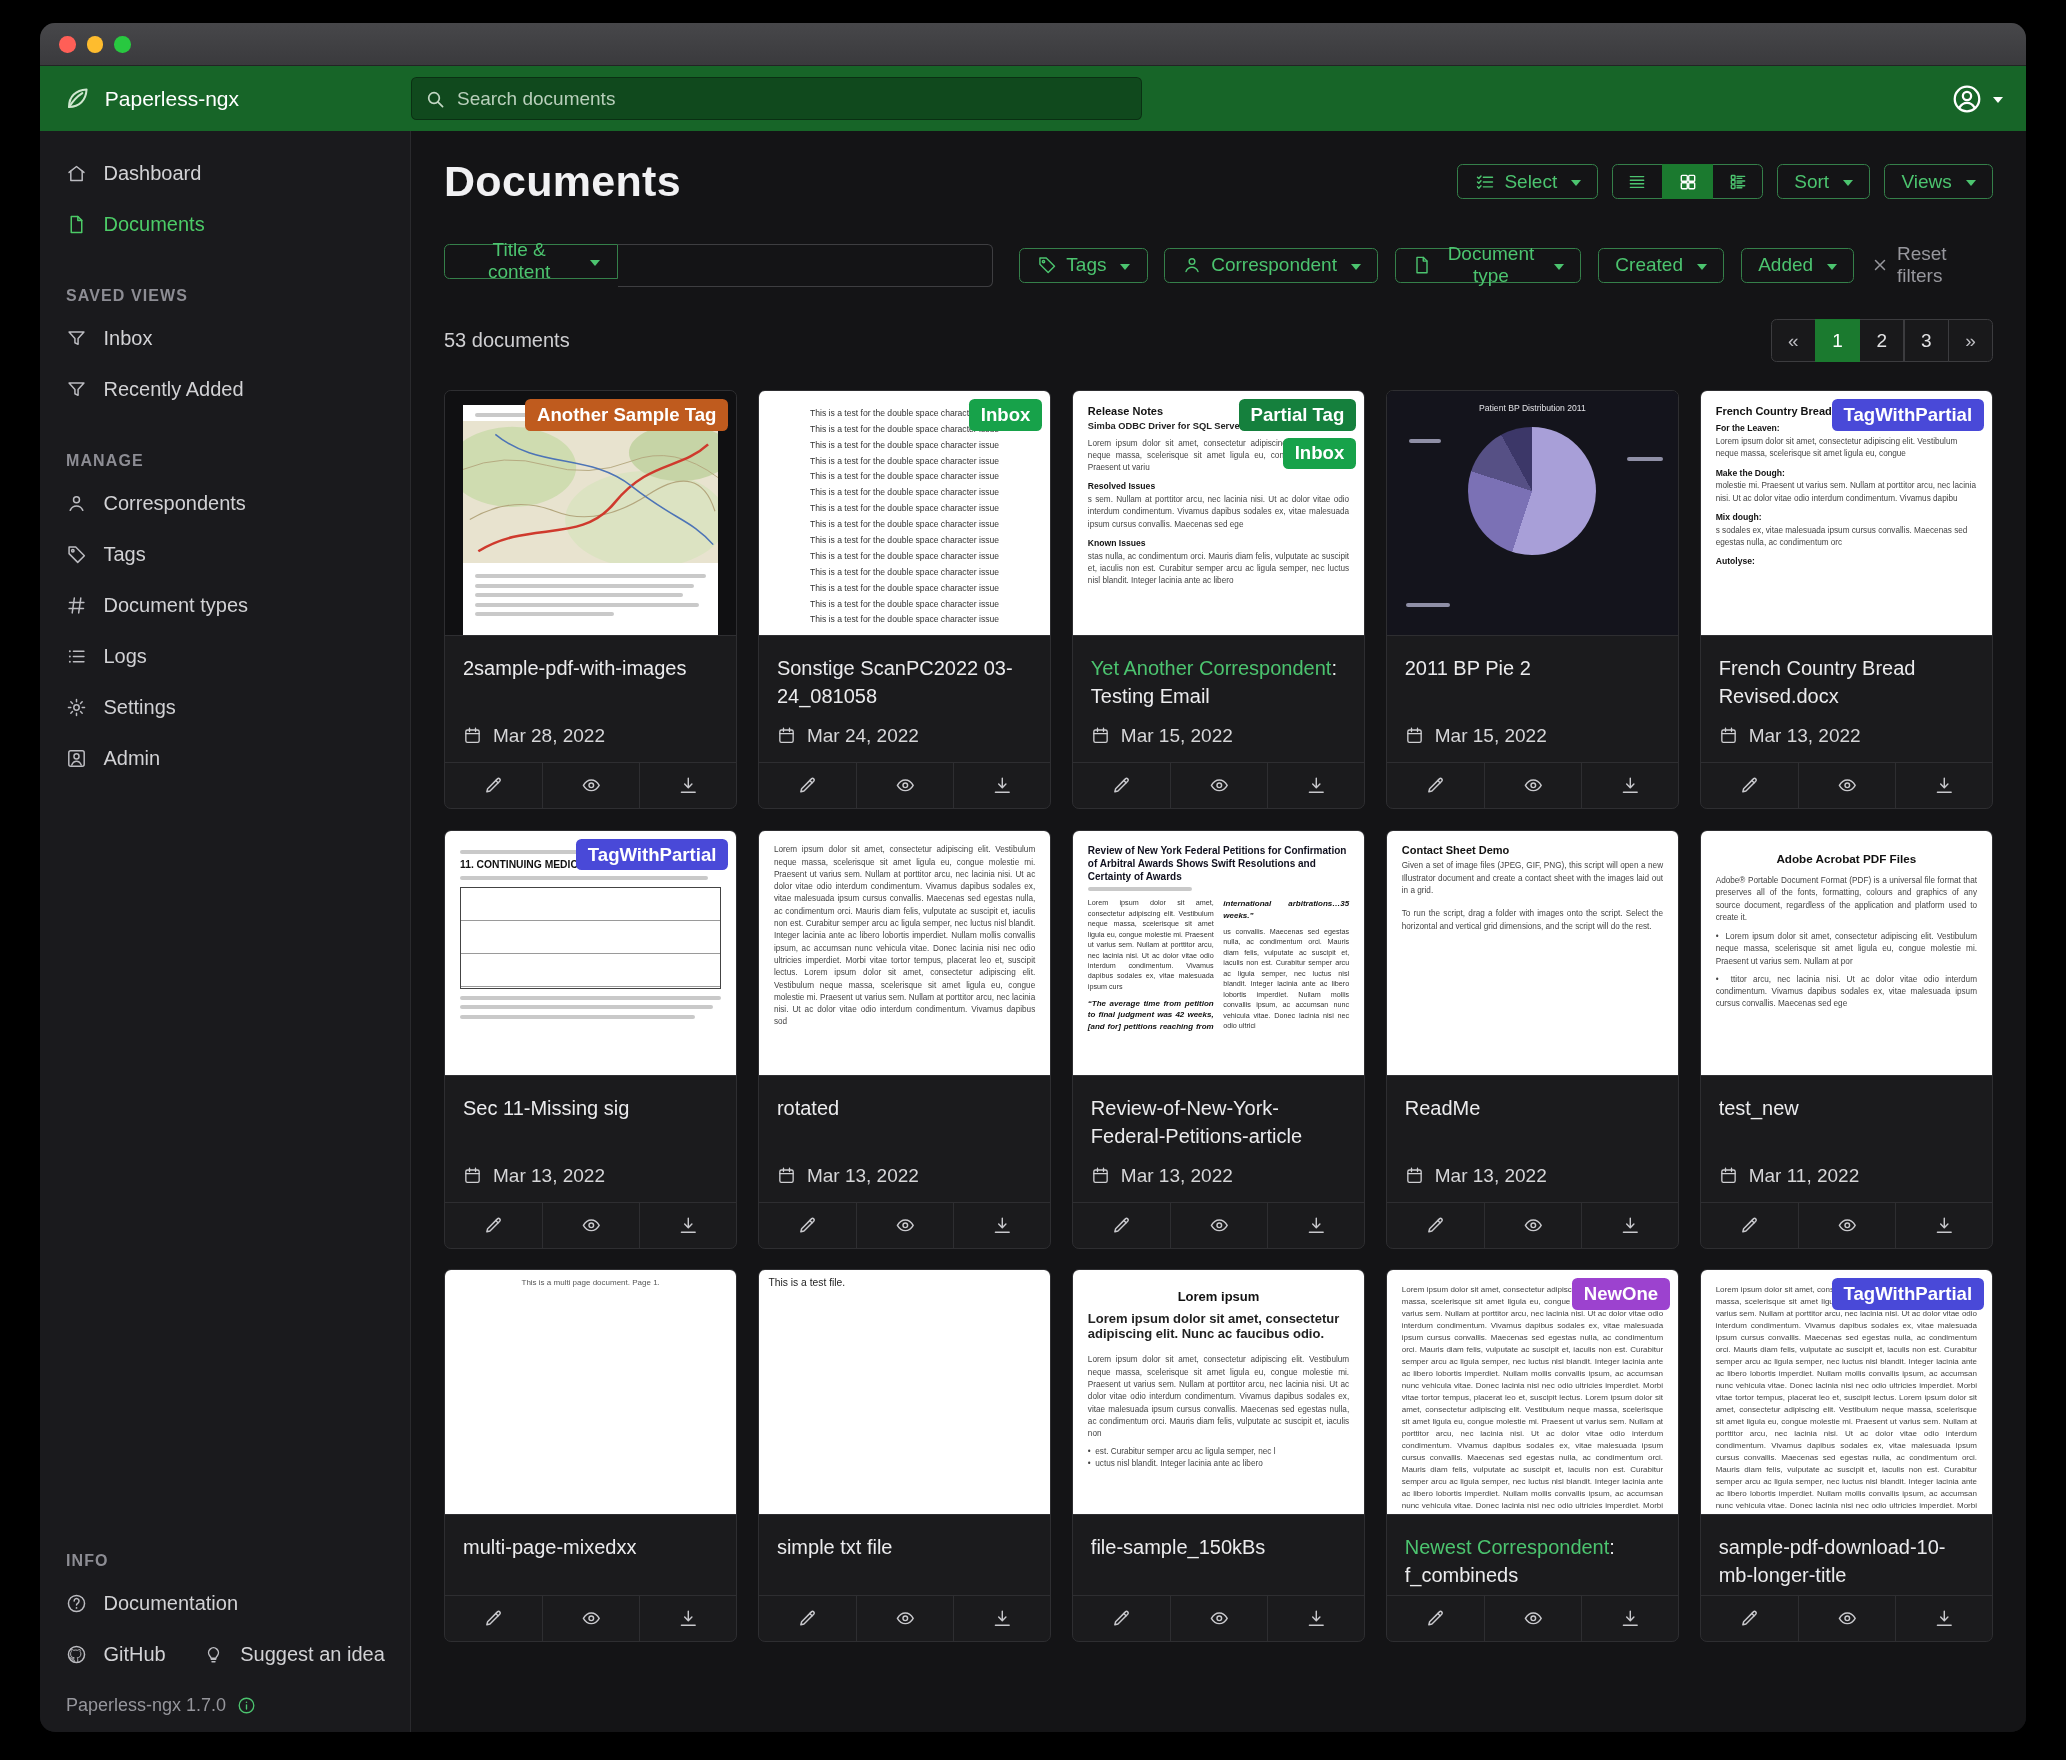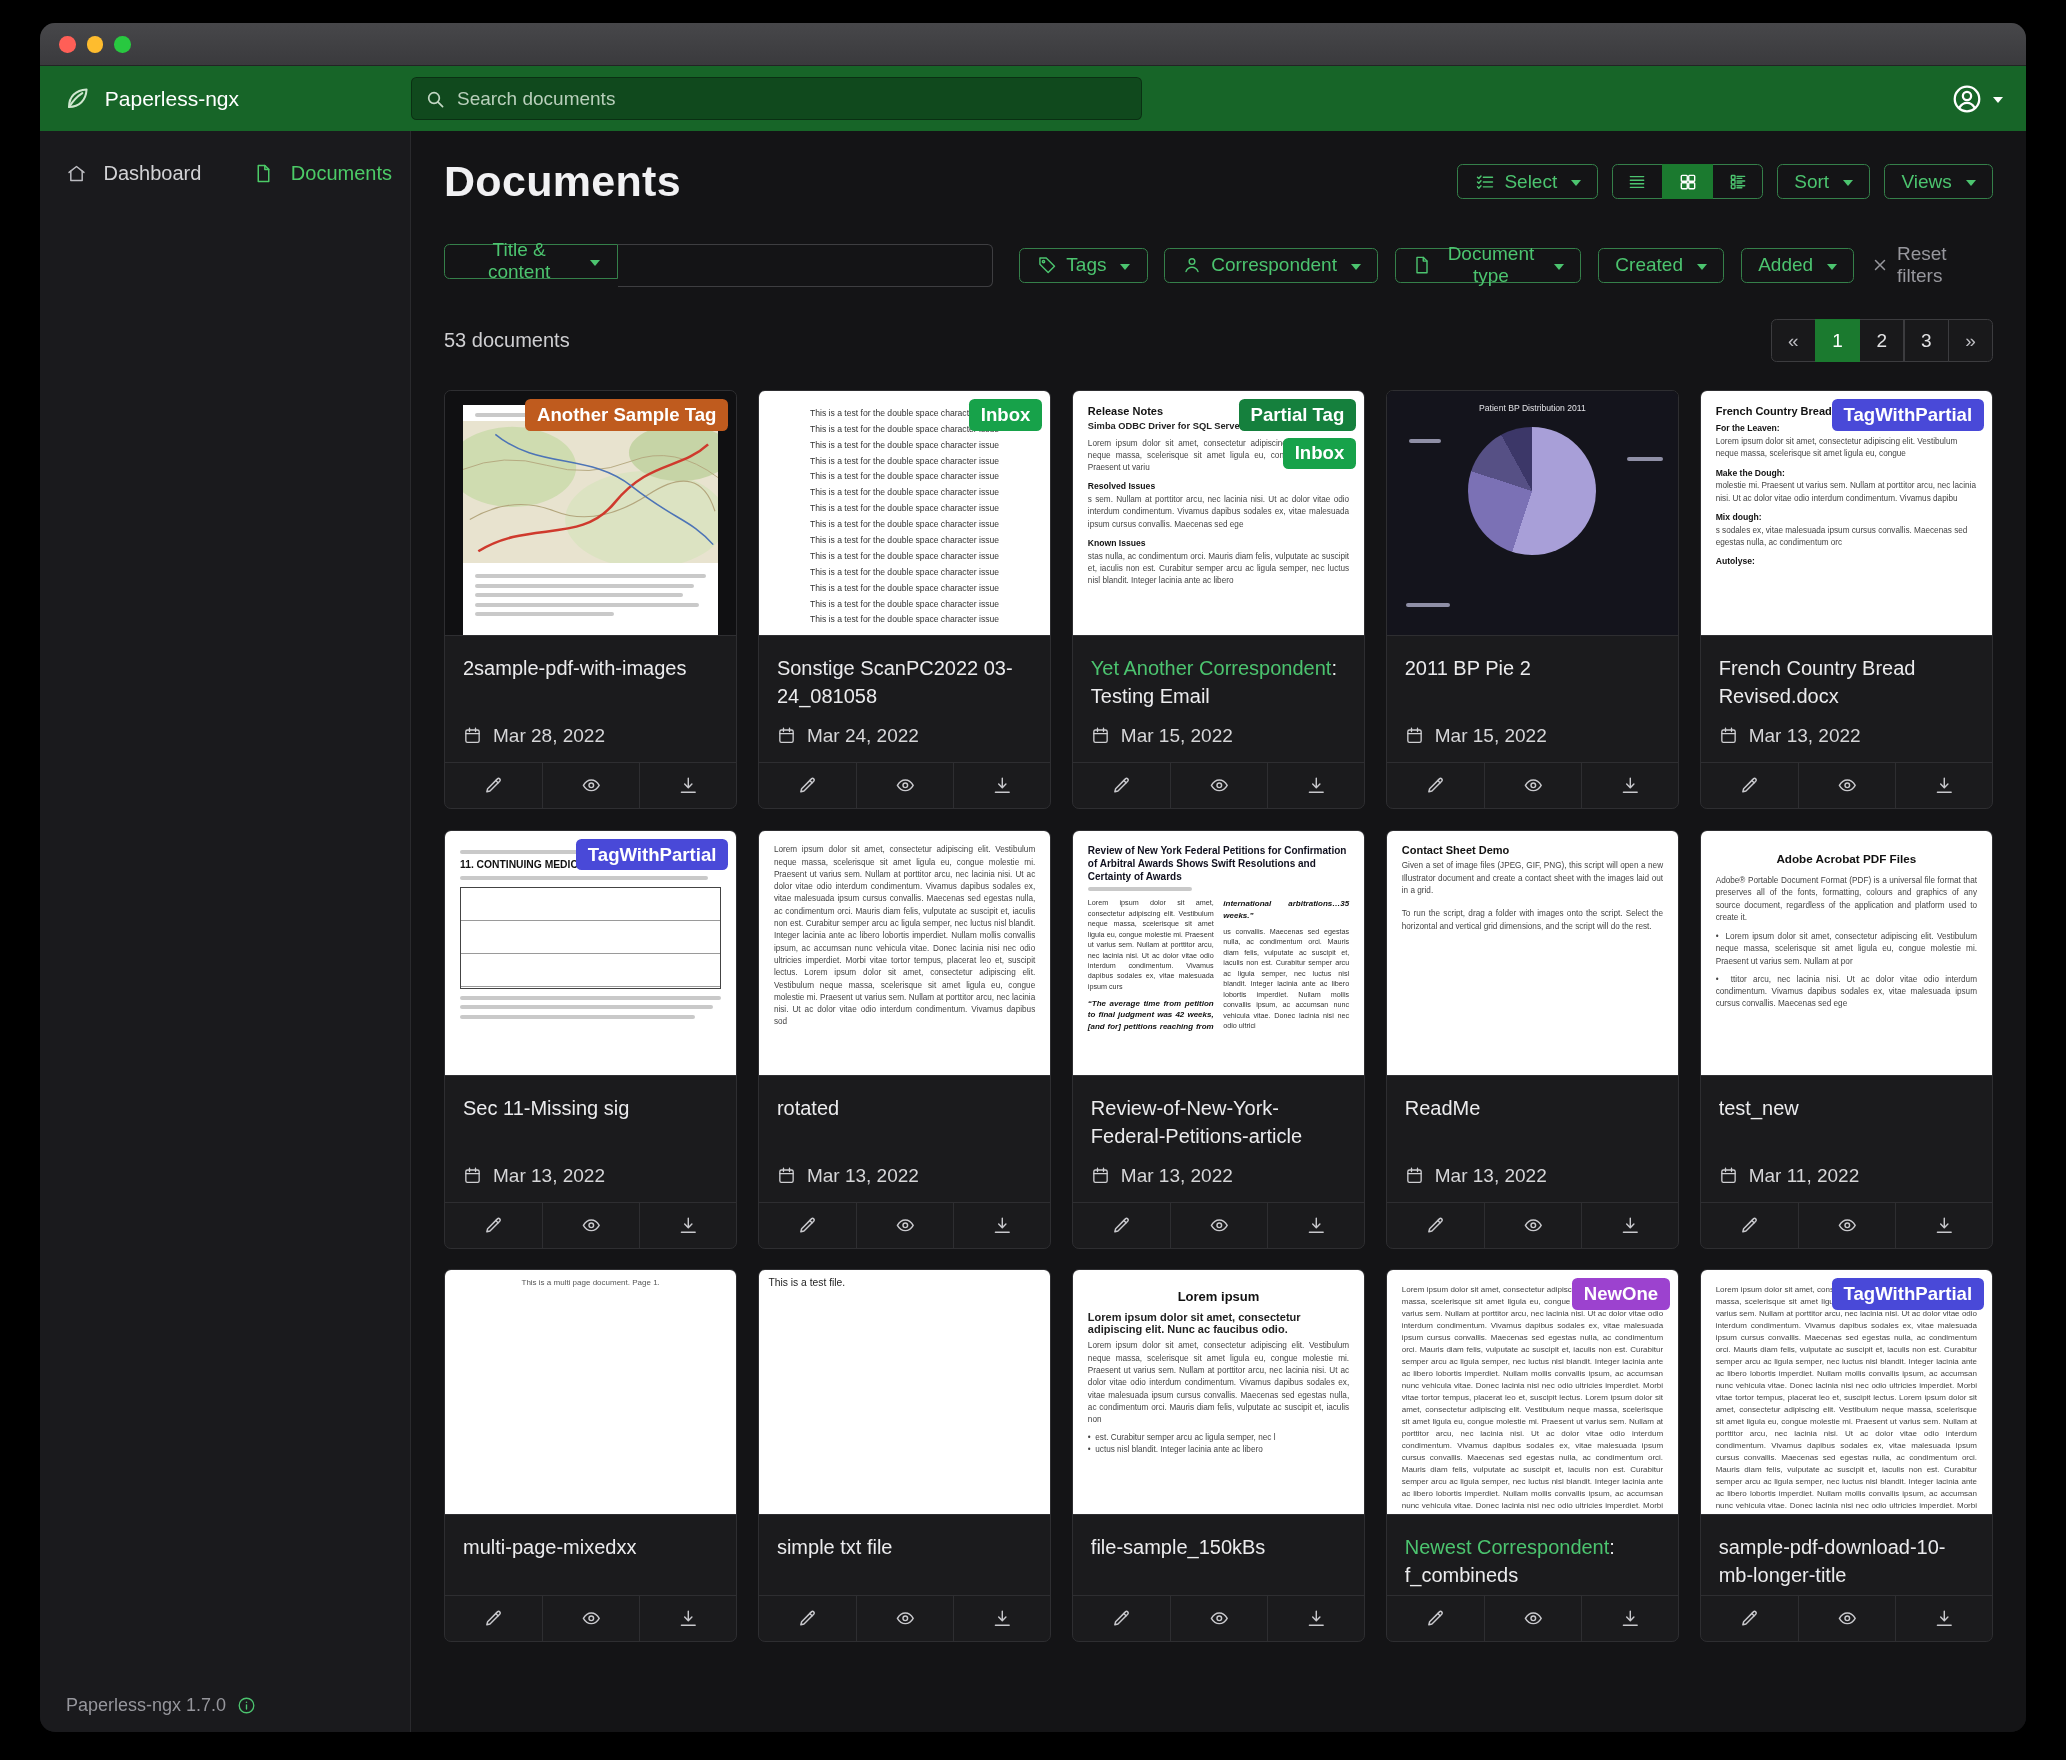--- a/index.html
+++ b/index.html
@@ -26,21 +26,21 @@
   .searchbox{width:731px;height:43px;background:rgba(0,0,0,.27);border:0.7px solid rgba(0,0,0,.35);border-radius:5.5px;display:flex;align-items:center;padding:0 12.4px;gap:9.6px;color:#c3d7c4}
   .searchbox .icon{width:20.6px;height:20.6px}
   .searchbox input{background:transparent;border:none;outline:none;color:#eaf4ea;font-size:19px;flex:1;min-width:0}
   .searchbox input::placeholder{color:#b9cfbb}
   .usermenu{margin-left:auto;display:flex;align-items:center;gap:5.5px;color:#fff;cursor:pointer}
   .usermenu .icon{width:32px;height:32px}
 
   
   .shell{flex:1;display:flex;min-height:0}
   .sidebar{width:371px;background:#1a1a1d;border-right:0.7px solid #2a2a2d;display:flex;flex-direction:column;padding:16.5px 0 13.7px;flex:0 0 auto}
-  .sidebar-nav{display:flex;flex:1;min-height:0}
+  .sidebar-nav{display:flex;flex-direction:column;flex:1;min-height:0}
   .nav-item{height:51px;display:flex;align-items:center;gap:16.5px;padding:0 26px;color:#d2d2d5;font-size:20px;cursor:pointer;white-space:nowrap}
   .nav-item .icon{width:21px;height:21px;color:#bcbcc1}
   .nav-item.active{color:#4ccb67}
   .nav-item.active .icon{color:#4ccb67}
   .nav-heading{margin:37px 26px 8.2px;font-size:16px;letter-spacing:1.1px;color:#8d8d94;font-weight:700}
   .nav-section.push{margin-top:auto}
   .nav-row{display:flex}
   .nav-row .nav-item{padding-right:11px}
   .version{padding:15px 26px 2.7px;color:#96969c;font-size:18px;display:flex;gap:11px;align-items:center}
   .version .icon{width:19px;height:19px;color:#4cc46f;cursor:pointer}
@@ -114,21 +114,21 @@
   .pie-lbl{position:absolute;background:#8f8fa6;margin:0}
   .form-head{font-size:10.3px;font-weight:700;color:#111;margin:4.1px 0 1.4px;white-space:nowrap;overflow:hidden}
   .form-table{height:102px;border:1.4px solid #444;margin:6.9px 0;background:repeating-linear-gradient(to bottom,transparent 0 16px,#9a9a9a 16px 16.5px),repeating-linear-gradient(to right,transparent 0 43px,#9a9a9a 43px 43px)}
   .art-head{font-size:10px;font-weight:700;color:#10101e;line-height:1.3;margin-bottom:4.1px}
   .cols{columns:2;column-gap:9.6px;font-size:7.2px;line-height:1.45;color:#333;text-align:justify}
   .pull{font-weight:700;font-style:italic;font-size:8px;margin:5.5px 0;color:#111}
   .doc-title{font-size:11.7px;font-weight:700;text-align:center;margin:8.2px 0 9.6px;color:#111}
   .blank-line{font-size:8px;color:#555;text-align:center;padding-top:8.2px}
   .txt-line{font-size:10.3px;color:#222;padding:6.9px 9.6px}
   .lorem-title{font-size:13px;font-weight:700;text-align:center;margin:5.5px 0 6.9px;color:#111}
-  .lorem-sub{font-size:11px;font-weight:700;margin-bottom:5px;color:#222}
+  .lorem-sub{font-size:13px;font-weight:700;margin-bottom:13px;color:#222}
 </style>
 </head>
 <body>
 
 <div class="window">
 
   <div class="titlebar">
     <div class="lights">
       <span class="light red"></span>
       <span class="light yellow"></span>

